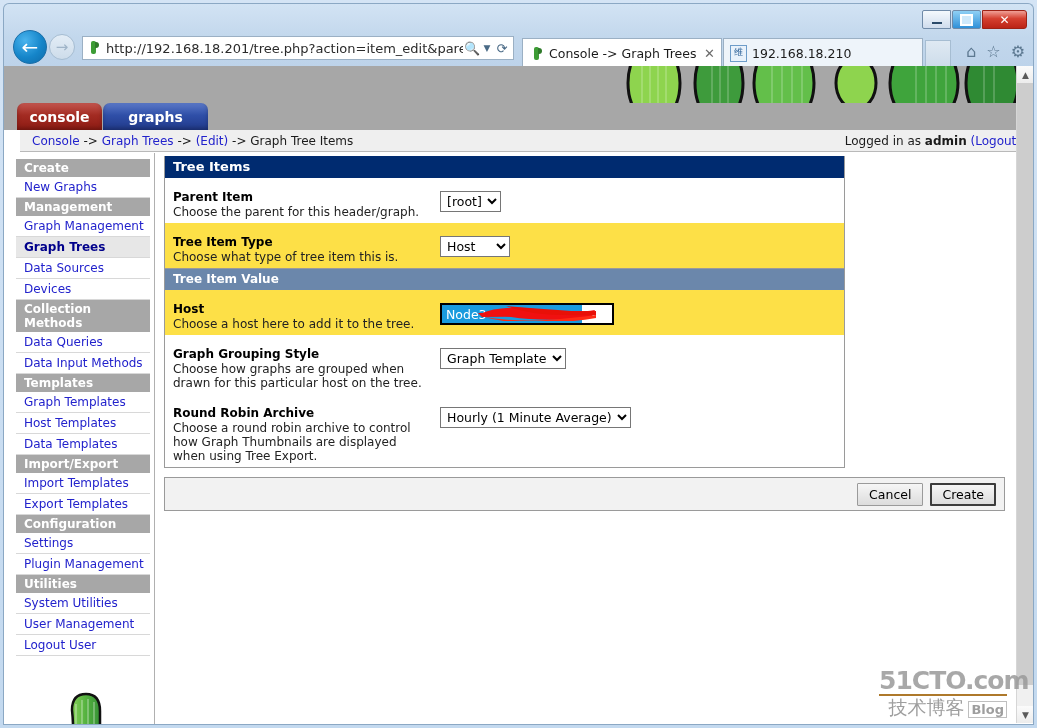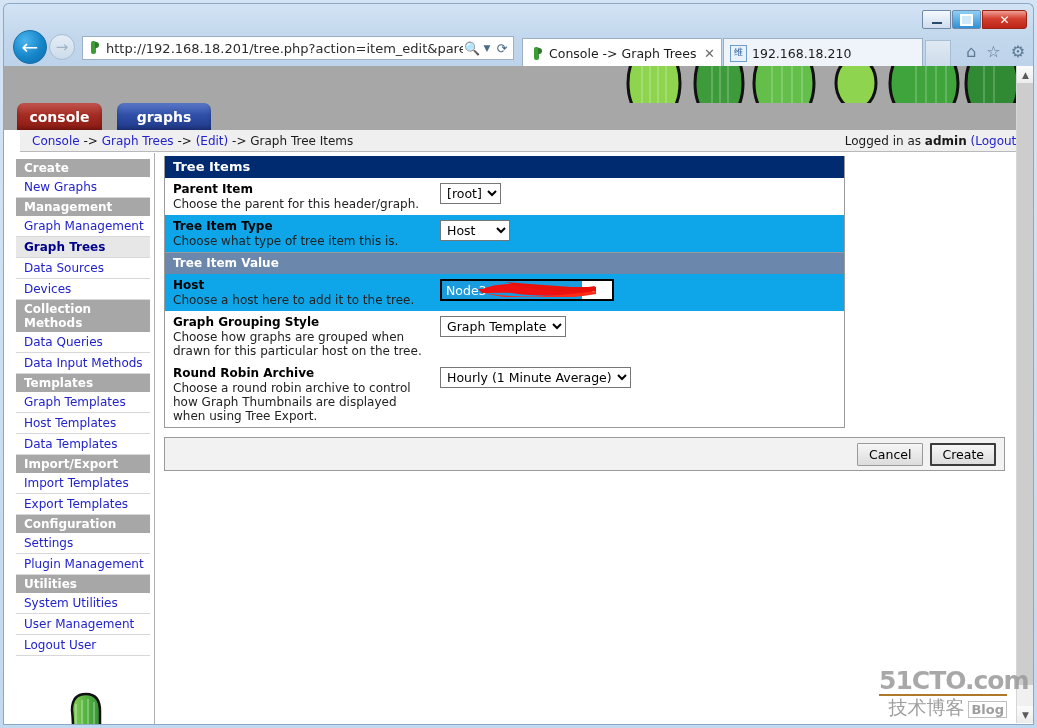--- a/index.html
+++ b/index.html
@@ -200,21 +200,21 @@
     font-weight: bold; font-size: 14px;
     display: flex; align-items: center; justify-content: center;
     box-shadow: inset 0 -2px 4px rgba(0,0,0,0.25);
     font-family: "DejaVu Sans", "Liberation Sans", sans-serif;
   }
   .ctab.console {
     left: 13px; width: 85px;
     background: linear-gradient(to bottom, #c4564f 0%, #a32b22 45%, #8d1b13 100%);
   }
   .ctab.graphs {
-    left: 113px; width: 94px;
+    left: 99px; width: 105px;
     background: linear-gradient(to bottom, #5b79c8 0%, #2f4fa8 45%, #21398a 100%);
   }
 
   
   .breadcrumb-bar {
     position: absolute; left: 16px; top: 64px;
     width: 1013px; height: 22px;
     background: #efefef;
     border-bottom: 1px solid #b9b9b9;
     display: flex; align-items: center;
@@ -298,24 +298,24 @@
     background: #6b87ab;
     color: #ffffff;
     font-weight: bold;
     font-size: 12px;
     padding: 3px 0 4px 8px;
     border-top: 1px solid #9a9a9a;
   }
   .frow {
     display: flex;
     align-items: flex-start;
-    padding: 4px 6px 4px 8px;
-    box-sizing: border-box;
-  }
-  .frow.alt { background: #0ea5e9; }
+    padding: 12px 6px 4px 8px;
+    box-sizing: border-box;
+  }
+  .frow.alt { background: #fde047; }
   .frow.plain { background: #ffffff; }
   .fdesc { flex: 1 1 auto; padding-right: 10px; max-width: 420px; }
   .fname {
     font-weight: bold; font-size: 12px; color: #000; line-height: 15px;
   }
   .fhelp {
     font-size: 12px; color: #222; line-height: 14px;
   }
   .fctl { flex: 0 0 auto; width: 398px; padding-top: 1px;}
 

